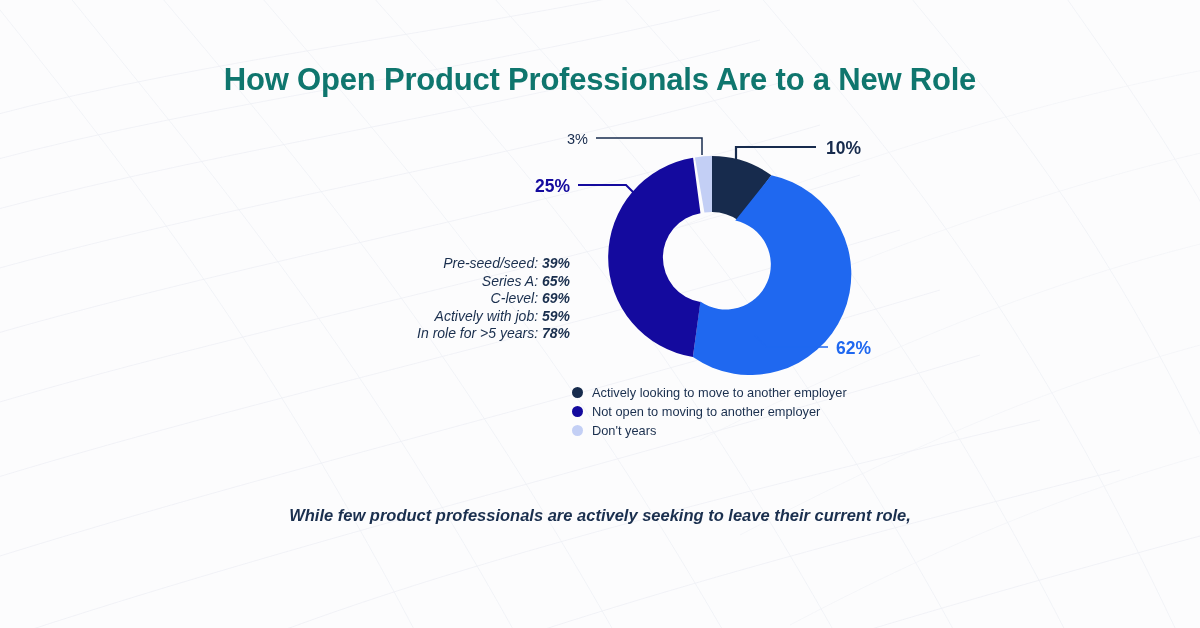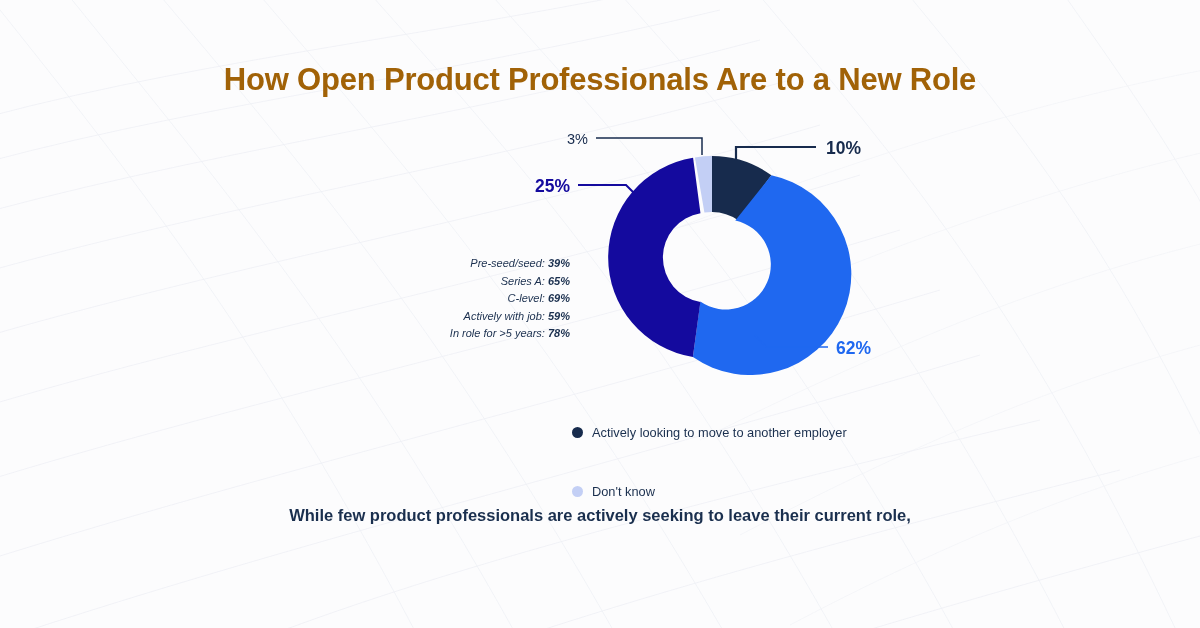--- a/index.html
+++ b/index.html
@@ -34,62 +34,61 @@
 
   
   #chart-title {
     position: absolute;
     left: 0;
     top: 62px;
     width: 1200px;
     text-align: center;
     font-size: 31px;
     font-weight: bold;
-    color: #a16207;
+    color: #0f766e;
     letter-spacing: -0.2px;
     white-space: nowrap;
   }
 
   
   #donut-area {
     position: absolute;
     left: 430px;
     top: 125px;
     width: 520px;
     height: 250px;
   }
 
   
   #breakdown-list {
     position: absolute;
     left: 330px;
     top: 255px;
     width: 240px;
     text-align: right;
-    font-size: 11px;
+    font-size: 14px;
     font-style: italic;
     color: #1a2f4e;
     line-height: 17.5px;
   }
   #breakdown-list .bd-row { white-space: nowrap; }
   #breakdown-list .bd-label { font-style: italic; }
   #breakdown-list .bd-value { font-weight: bold; font-style: italic; }
 
   
   #legend {
     position: absolute;
     left: 572px;
     top: 383px;
     width: 520px;
   }
   .legend-row {
     display: flex;
     align-items: center;
     height: 19px;
-    margin-top: 40px;
   }
   .legend-swatch {
     width: 11px;
     height: 11px;
     border-radius: 50%;
     flex: 0 0 auto;
     margin-right: 9px;
   }
   .legend-label {
     font-size: 12.8px;
@@ -98,20 +97,21 @@
   }
 
   
   #caption {
     position: absolute;
     left: 0;
     top: 503px;
     width: 1200px;
     text-align: center;
     font-size: 16.5px;
+    font-style: italic;
     font-weight: bold;
     color: #1a2f4e;
     line-height: 25px;
   }
   #caption div { white-space: nowrap; }
 </style>
 </head>
 <body>
 
 <svg id="bg-texture" viewBox="0 0 1200 628" xmlns="http://www.w3.org/2000/svg" aria-hidden="true">
@@ -220,22 +220,26 @@
       <span class="bd-value">78%</span>
     </div>
   </div>
 
   <div id="legend">
     <div class="legend-row">
       <span class="legend-swatch" style="background:#172b4d"></span>
       <span class="legend-label">Actively looking to move to another employer</span>
     </div>
     <div class="legend-row">
+      <span class="legend-swatch" style="background:#140a9e"></span>
+      <span class="legend-label">Not open to moving to another employer</span>
+    </div>
+    <div class="legend-row">
       <span class="legend-swatch" style="background:#c3cff5"></span>
-      <span class="legend-label">Don't know</span>
+      <span class="legend-label">Don't years</span>
     </div>
   </div>
 
   <div id="caption">
     <div>While few product professionals are actively seeking to leave their current role,</div>
   </div>
 
 </div>
 
 </body></html>

